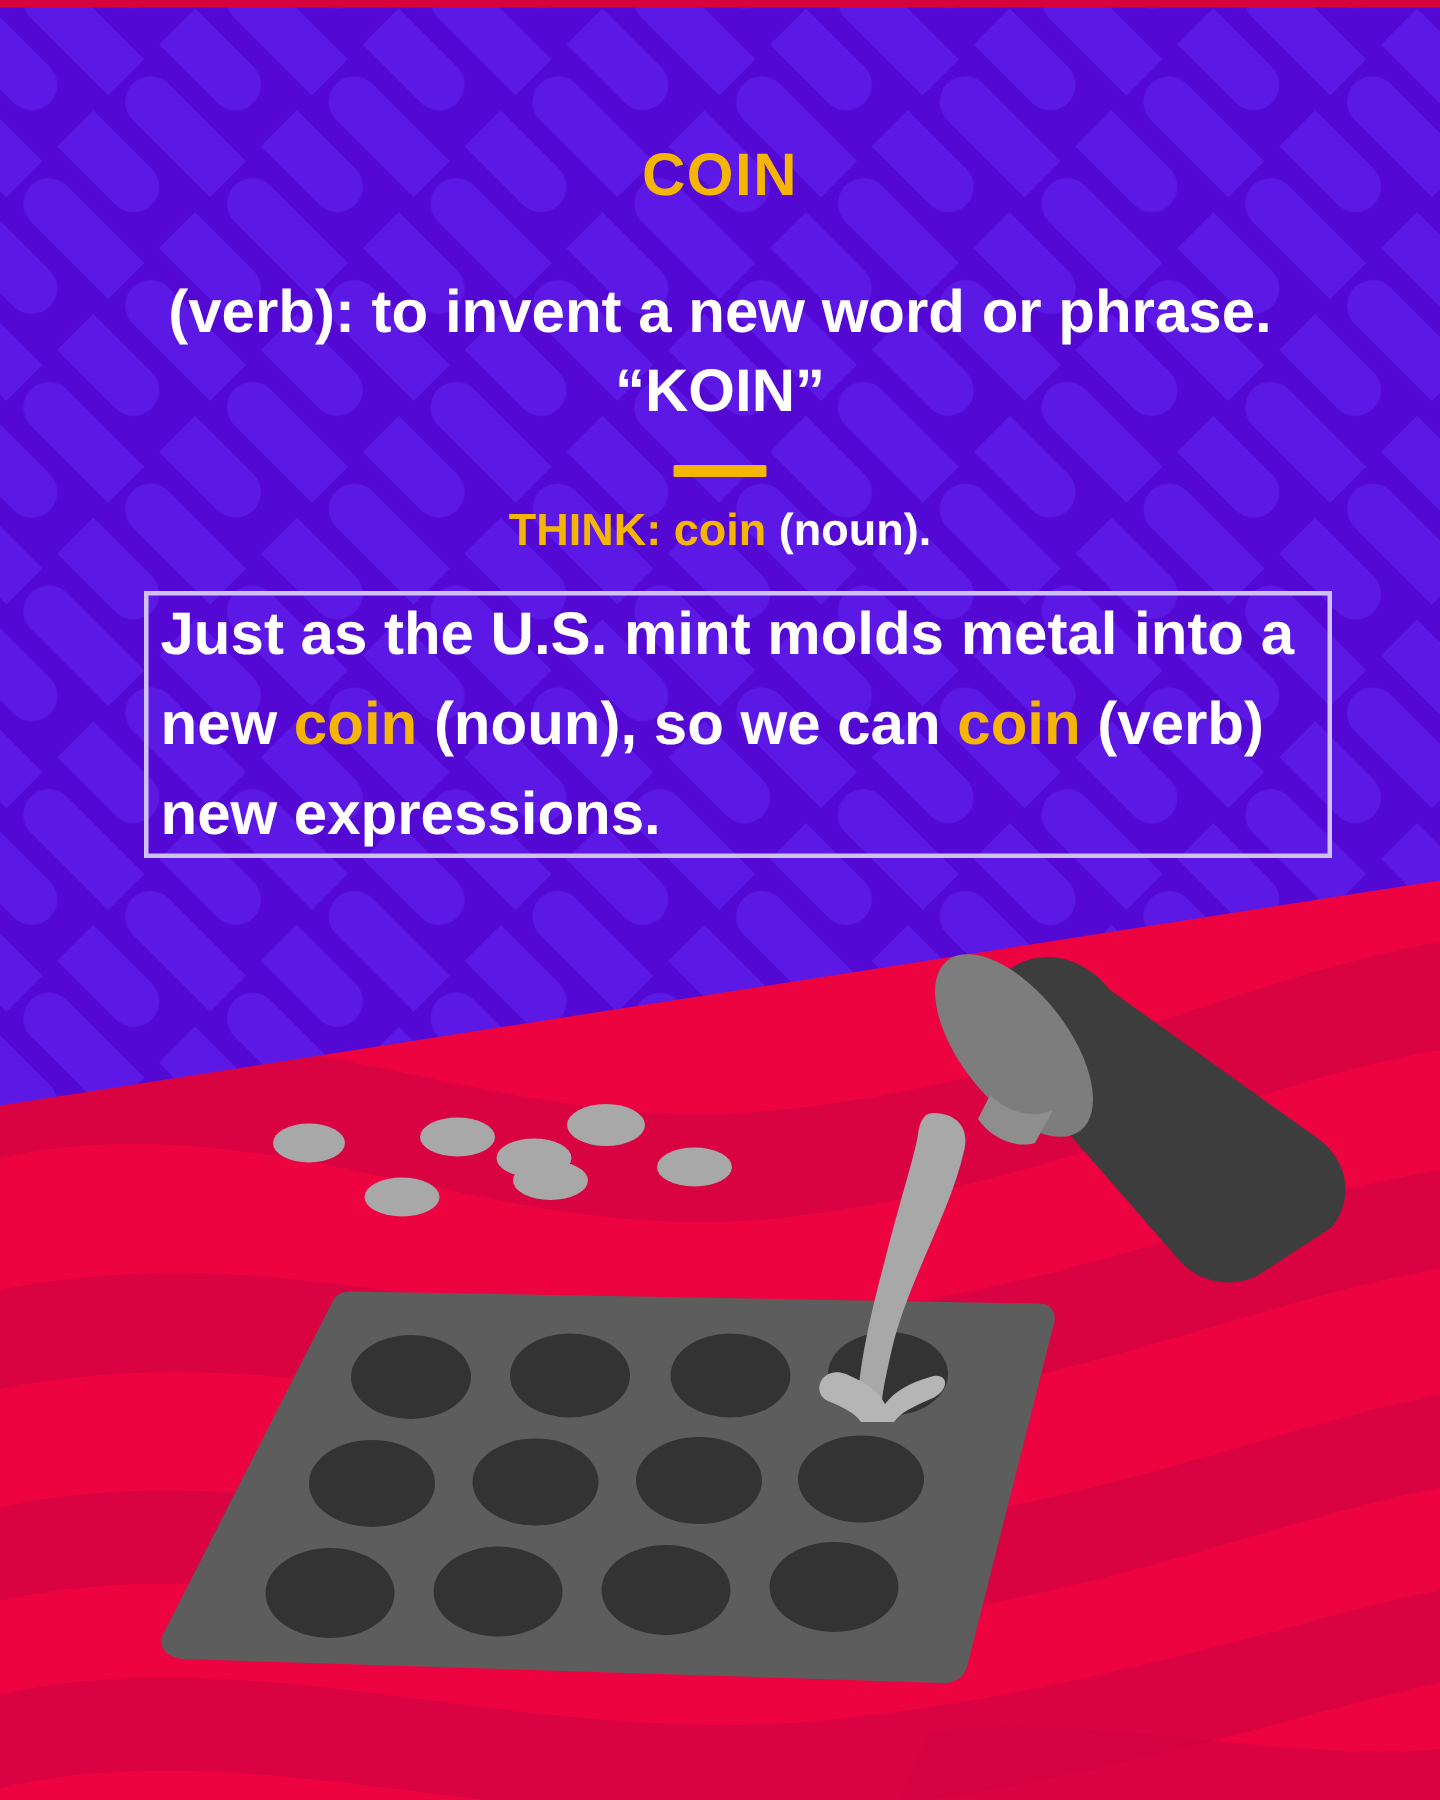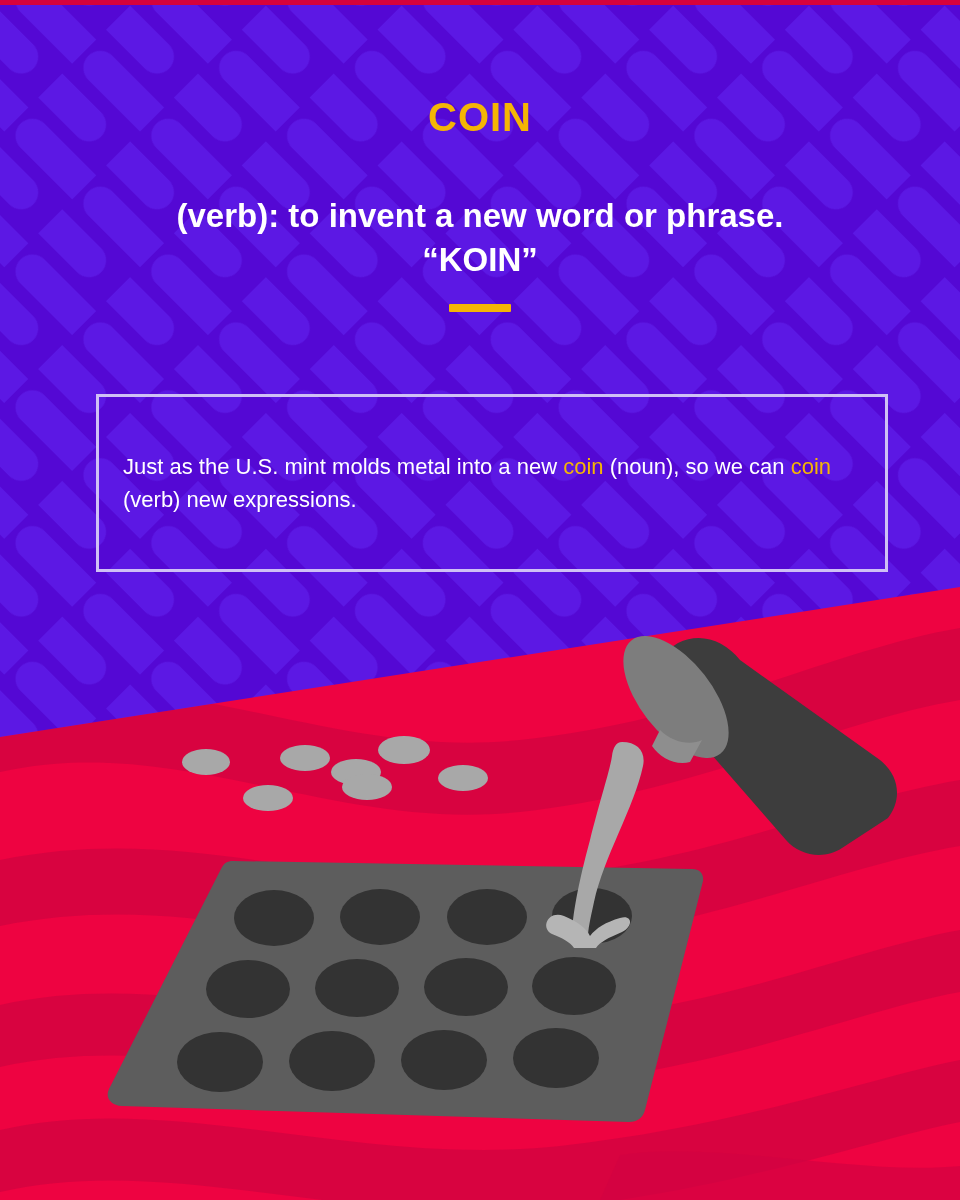--- a/index.html
+++ b/index.html
@@ -44,23 +44,23 @@
   #word-title {
     margin: 0;
     padding-top: 95px;
     font-size: 40px;
     font-weight: bold;
     letter-spacing: 1px;
     color: #f5b505;
     line-height: 1.1;
   }
   #definition-line {
-    margin: 13px;
+    margin: 1px;
     padding-top: 42px;
-    font-size: 33px;
+    font-size: 40px;
     font-weight: bold;
     color: #ffffff;
     line-height: 1.33;
   }
   #divider-dash {
     width: 62px;
     height: 8px;
     background: #f5b505;
     margin: 22px auto 0 auto;
     border-radius: 1px;
@@ -82,25 +82,25 @@
     width: 792px;
     height: 178px;
     box-sizing: border-box;
     border: 3px solid #cfc0f5;
     display: flex;
     align-items: center;
     justify-content: center;
   }
   #explanation-text {
     margin: 0;
-    font-size: 22px;
-    font-weight: normal;
+    font-size: 40px;
+    font-weight: bold;
     color: #ffffff;
     line-height: 1.5;
-    padding: 0 24px;
+    padding: 0 8px;
   }
   #explanation-text .hl { color: #f5b505; }
 
   .nowrap { white-space: nowrap; }
 </style>
 </head>
 <body>
 
 <div id="card">
 
@@ -206,19 +206,24 @@
 
     <h1 id="word-title">COIN</h1>
 
     <p id="definition-line">
       <span class="nowrap">(verb): to invent a new word or phrase.</span><br>
       <span>“KOIN”</span>
     </p>
 
     <div id="divider-dash"></div>
 
+    <p id="think-line">
+      <span class="hl">THINK:</span>
+      <span class="hl">coin</span>
+      <span>(noun).</span>
+    </p>
   </div>
 
   <div id="explanation-box">
     <p id="explanation-text"><span>Just as the U.S. mint molds metal into a new </span><span class="hl">coin</span><span> (noun), so we can </span><span class="hl">coin</span><span> (verb) new expressions.</span></p>
   </div>
 
 </div>
 
 </body></html>

